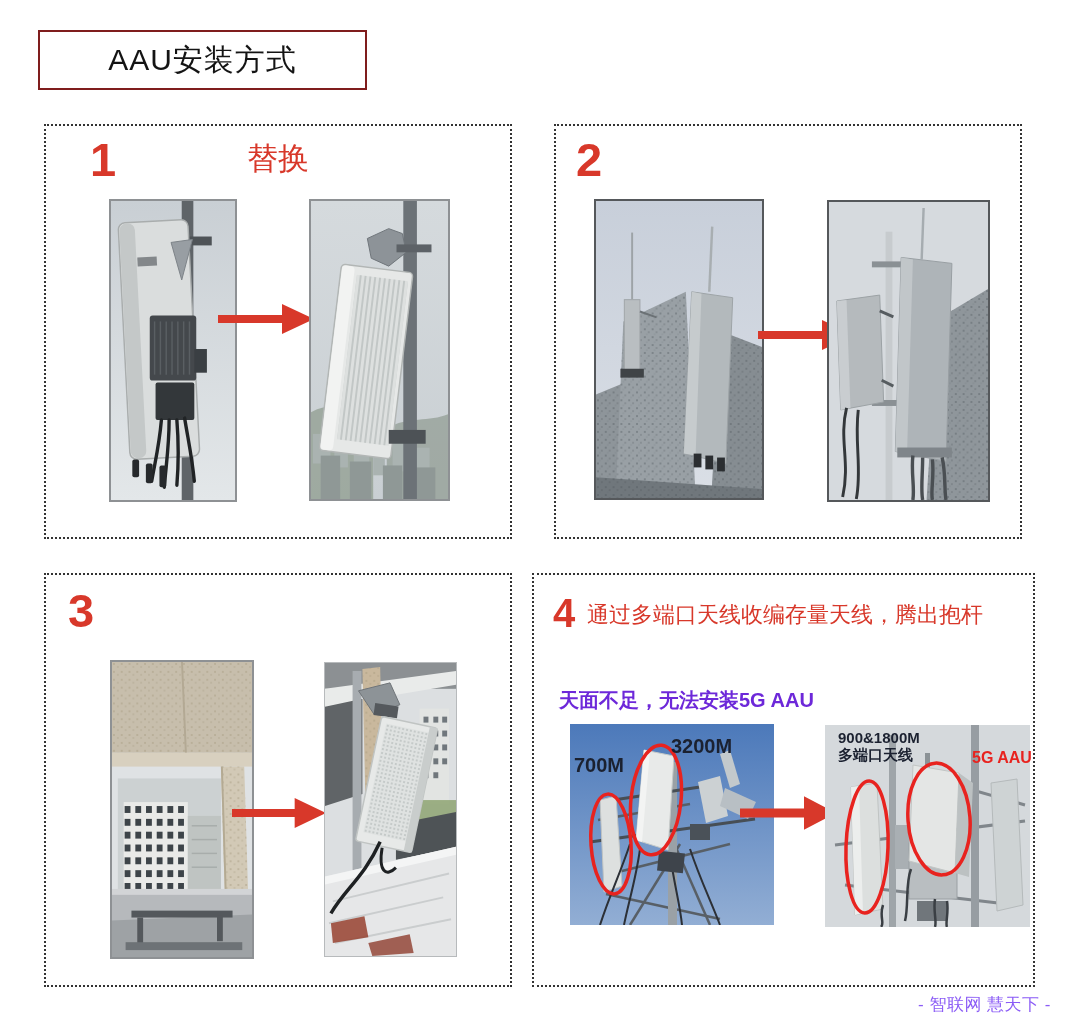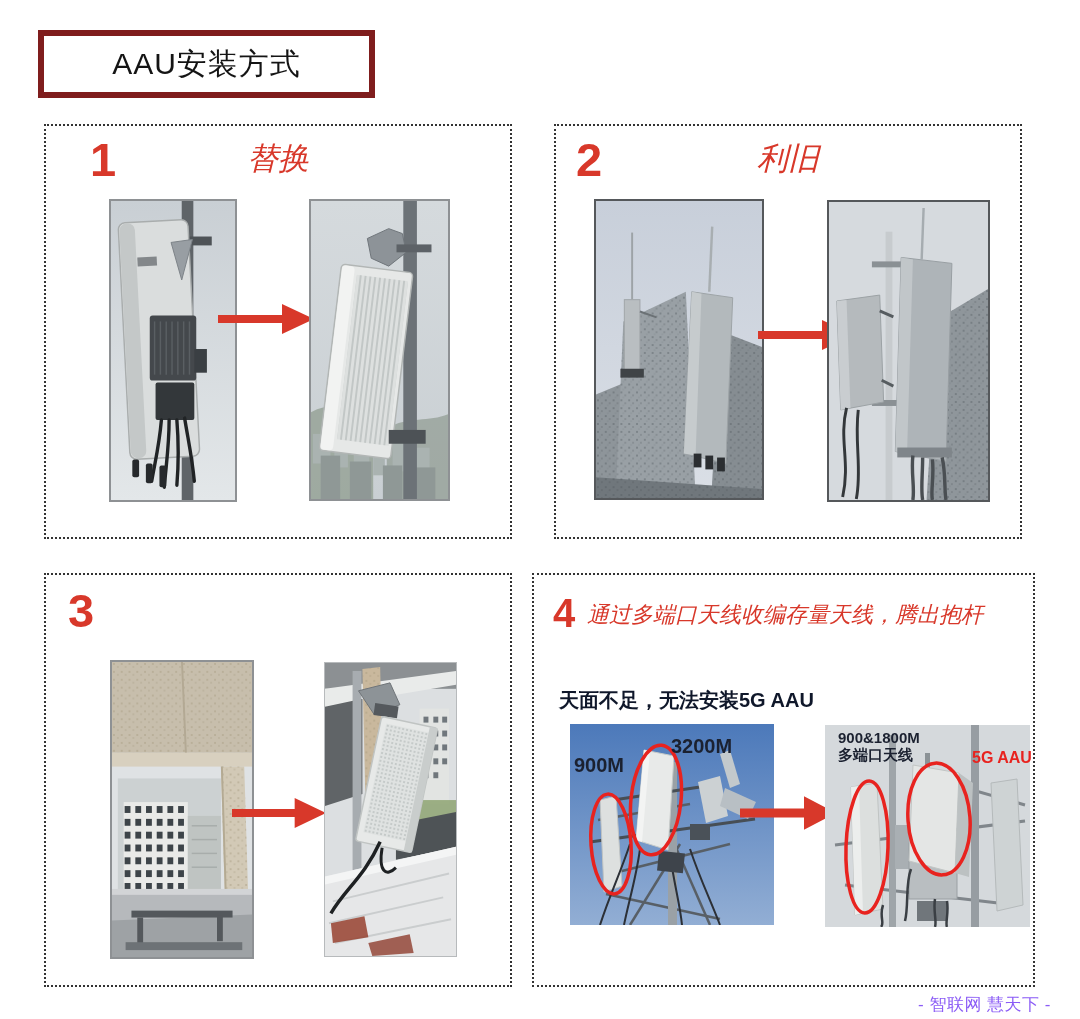--- a/index.html
+++ b/index.html
@@ -1,32 +1,32 @@
 <!DOCTYPE html>
 <html style="--accent: #d8382a; --ellipse: #e8231f; --label-dark: #1b2130;"><head>
 <meta charset="utf-8">
 <style>
   html,body{margin:0;padding:0;background:#ffffff;}
   .page{position:relative;width:1080px;height:1019px;background:#ffffff;overflow:hidden;
         font-family:"Liberation Sans","DejaVu Sans",sans-serif;}
 
   
   .title-box{position:absolute;left:38px;top:30px;width:325px;height:56px;
-             border:6px solid #7f1d1d;display:flex;align-items:center;justify-content:center;}
+             border:2px solid #7f1d1d;display:flex;align-items:center;justify-content:center;}
   .title-box span{font-size:30px;color:#141414;letter-spacing:1px;}
 
   
   .panel{position:absolute;border:2px dotted #333;box-sizing:border-box;}
   #panel1{left:44px;top:124px;width:468px;height:415px;}
   #panel2{left:554px;top:124px;width:468px;height:415px;}
   #panel3{left:44px;top:573px;width:468px;height:414px;}
   #panel4{left:532px;top:573px;width:503px;height:414px;}
 
   .panel-number{position:absolute;font-weight:bold;color:var(--accent);line-height:1;}
-  .panel-title{position:absolute;color:var(--accent);line-height:1.15;white-space:nowrap;font-style:italic;}
+  .panel-title{position:absolute;color:var(--accent);line-height:1.15;white-space:nowrap;}
   .center-title{left:0;width:100%;text-align:center;font-size:31px;}
 
   #panel1 .panel-number{left:44px;top:10px;font-size:47px;}
   #panel1 .panel-title{top:15px;}
   #panel2 .panel-number{left:20px;top:10px;font-size:47px;}
   #panel2 .panel-title{top:15px;}
   #panel3 .panel-number{left:22px;top:12px;font-size:47px;}
   #panel3 .panel-title{top:17px;}
   #panel4 .panel-number{left:19px;top:18px;font-size:40px;}
   #panel4 .panel-title{left:53px;top:27px;font-size:22px;}
@@ -49,21 +49,21 @@
 
   
   .arrow{position:absolute;}
   .arrow polygon{fill:var(--accent);}
   #arrow1{left:172px;top:176px;width:96px;height:34px;}
   #arrow2{left:202px;top:192px;width:96px;height:34px;}
   #arrow3{left:186px;top:221px;width:94px;height:34px;}
   #arrow4{left:206px;top:219px;width:96px;height:38px;}
 
   
-  .caption{position:absolute;font-weight:bold;color:#0f172a;font-size:20px;line-height:1.2;white-space:nowrap;}
+  .caption{position:absolute;font-weight:bold;color:#6d28d9;font-size:20px;line-height:1.2;white-space:nowrap;}
   #caption-left{left:25px;top:113px;}
   #caption-right{left:295px;top:113px;}
   .photo-label{position:absolute;font-weight:bold;color:var(--label-dark);line-height:1.1;white-space:nowrap;}
   #label-900{left:40px;top:179px;font-size:20px;}
   #label-1800{left:137px;top:160px;font-size:20px;}
   #label-multiport{left:304px;top:155px;font-size:15px;}
   #label-5g{left:438px;top:174px;font-size:16px;color:var(--ellipse);}
 
   .red-ellipse{fill:none;stroke:var(--ellipse);stroke-width:3.5px;}
 
@@ -168,21 +168,20 @@
           <rect x="21" y="69" width="13" height="188" rx="4" fill="#f2f3f2"></rect>
           <rect x="37" y="77" width="53" height="168" fill="url(#grill1)"></rect>
         </g>
         <rect x="80" y="232" width="38" height="14" fill="#4d5256"></rect>
       </svg>
     </div>
   </div>
 
   <div class="panel" id="panel2">
     <div class="panel-number">2</div>
-    <div class="panel-title center-title">利旧</div>
 
     <div class="photo frame-dark" id="p2-before">
       <svg viewBox="0 0 170 301" preserveAspectRatio="none">
         <defs>
           <linearGradient id="g2a" x1="0" y1="0" x2="0" y2="1">
             <stop offset="0" stop-color="#c8cfda"></stop>
               <stop offset="1" stop-color="#dadfe6"></stop>
           </linearGradient>
           <pattern id="spk2a" width="8" height="8" patternUnits="userSpaceOnUse">
             <circle cx="2" cy="2" r="1" fill="#50575c" opacity="0.5"></circle>
@@ -434,21 +433,21 @@
           <path d="M58,180 C54,192 60,198 56,202"></path>
           <path d="M110,174 C108,186 112,196 110,202"></path>
           <path d="M122,176 C124,188 120,198 122,202"></path>
           <path d="M86,144 C80,160 84,180 80,196"></path>
         </g>
         <ellipse class="red-ellipse" cx="42" cy="122" rx="21" ry="66" transform="rotate(2 42 122)"></ellipse>
         <ellipse class="red-ellipse" cx="114" cy="94" rx="31" ry="56" transform="rotate(-4 114 94)"></ellipse>
       </svg>
     </div>
 
-    <div class="photo-label" id="label-900">900M</div>
+    <div class="photo-label" id="label-900">700M</div>
     <div class="photo-label" id="label-1800">3200M</div>
     <div class="photo-label" id="label-multiport">
       <span style="display:block">900&amp;1800M</span>
       <span style="display:block">多端口天线</span>
     </div>
     <div class="photo-label" id="label-5g">5G AAU</div>
   </div>
 
   <div class="watermark">- 智联网 慧天下 -</div>
 </div>

